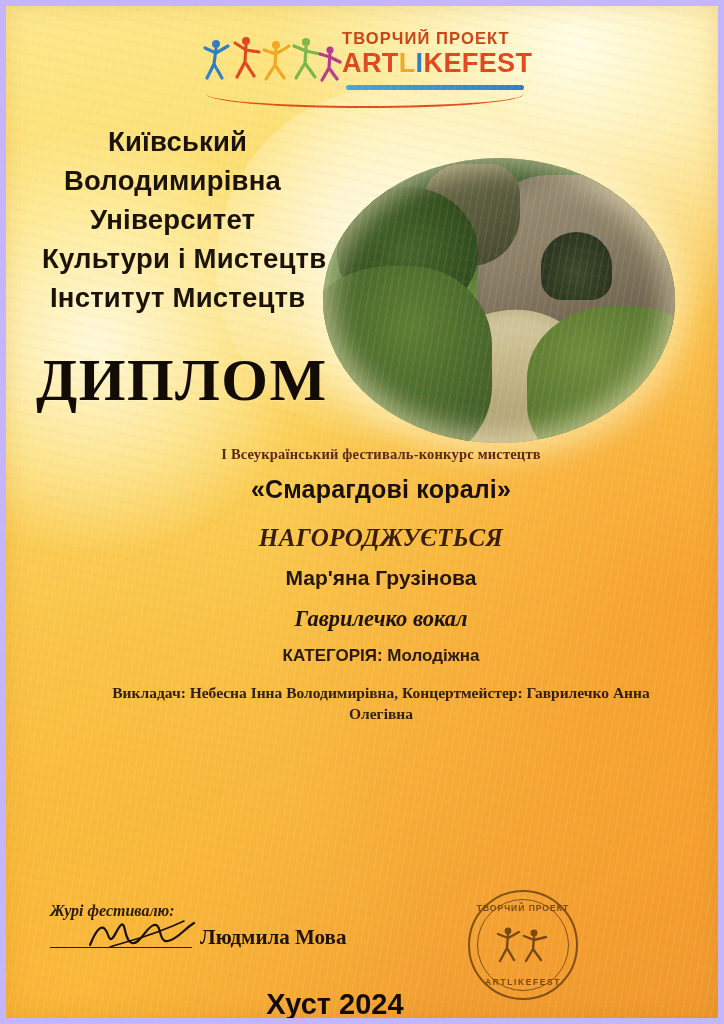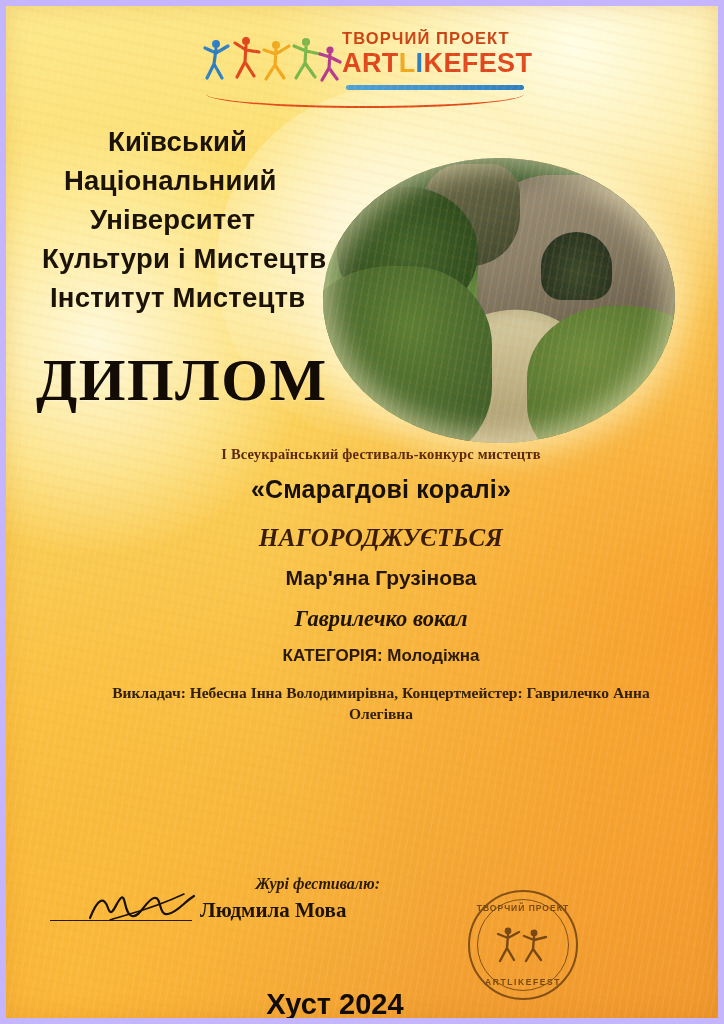--- a/index.html
+++ b/index.html
@@ -345,24 +345,23 @@
     font-size: 15.5px;
     font-weight: bold;
     color: #32200a;
     line-height: 1.38;
   }
 
   
   .jury {
     position: absolute;
     left: 44px;
-    top: 869px;
+    top: 896px;
     width: 330px;
     z-index: 5;
-    text-align: right;
   }
   .jury-title {
     font-family: "Liberation Serif", serif;
     font-size: 16px;
     font-weight: bold;
     font-style: italic;
     color: #2b1a06;
   }
   .sig-row {
     position: relative;
@@ -514,21 +513,21 @@
       <div class="ph-ruin-b"></div>
       <div class="ph-bush"></div>
       <div class="ph-path"></div>
       <div class="ph-grass-l"></div>
       <div class="ph-grass-r"></div>
       <div class="ph-fade"></div>
     </div>
 
     <div class="uni">
       <div class="uni-line l1">Київський</div>
-      <div class="uni-line l2">Національниий</div>
+      <div class="uni-line l2">Володимирівна</div>
       <div class="uni-line l3">Університет</div>
       <div class="uni-line l4">Культури і Мистецтв</div>
       <div class="uni-line l5">Інститут Мистецтв</div>
     </div>
 
     <div class="diploma">ДИПЛОМ</div>
 
     <div class="center-block">
       <div class="fest-line">І Всеукраїнський фестиваль-конкурс мистецтв</div>
       <div class="fest-name">«Смарагдові коралі»</div>

